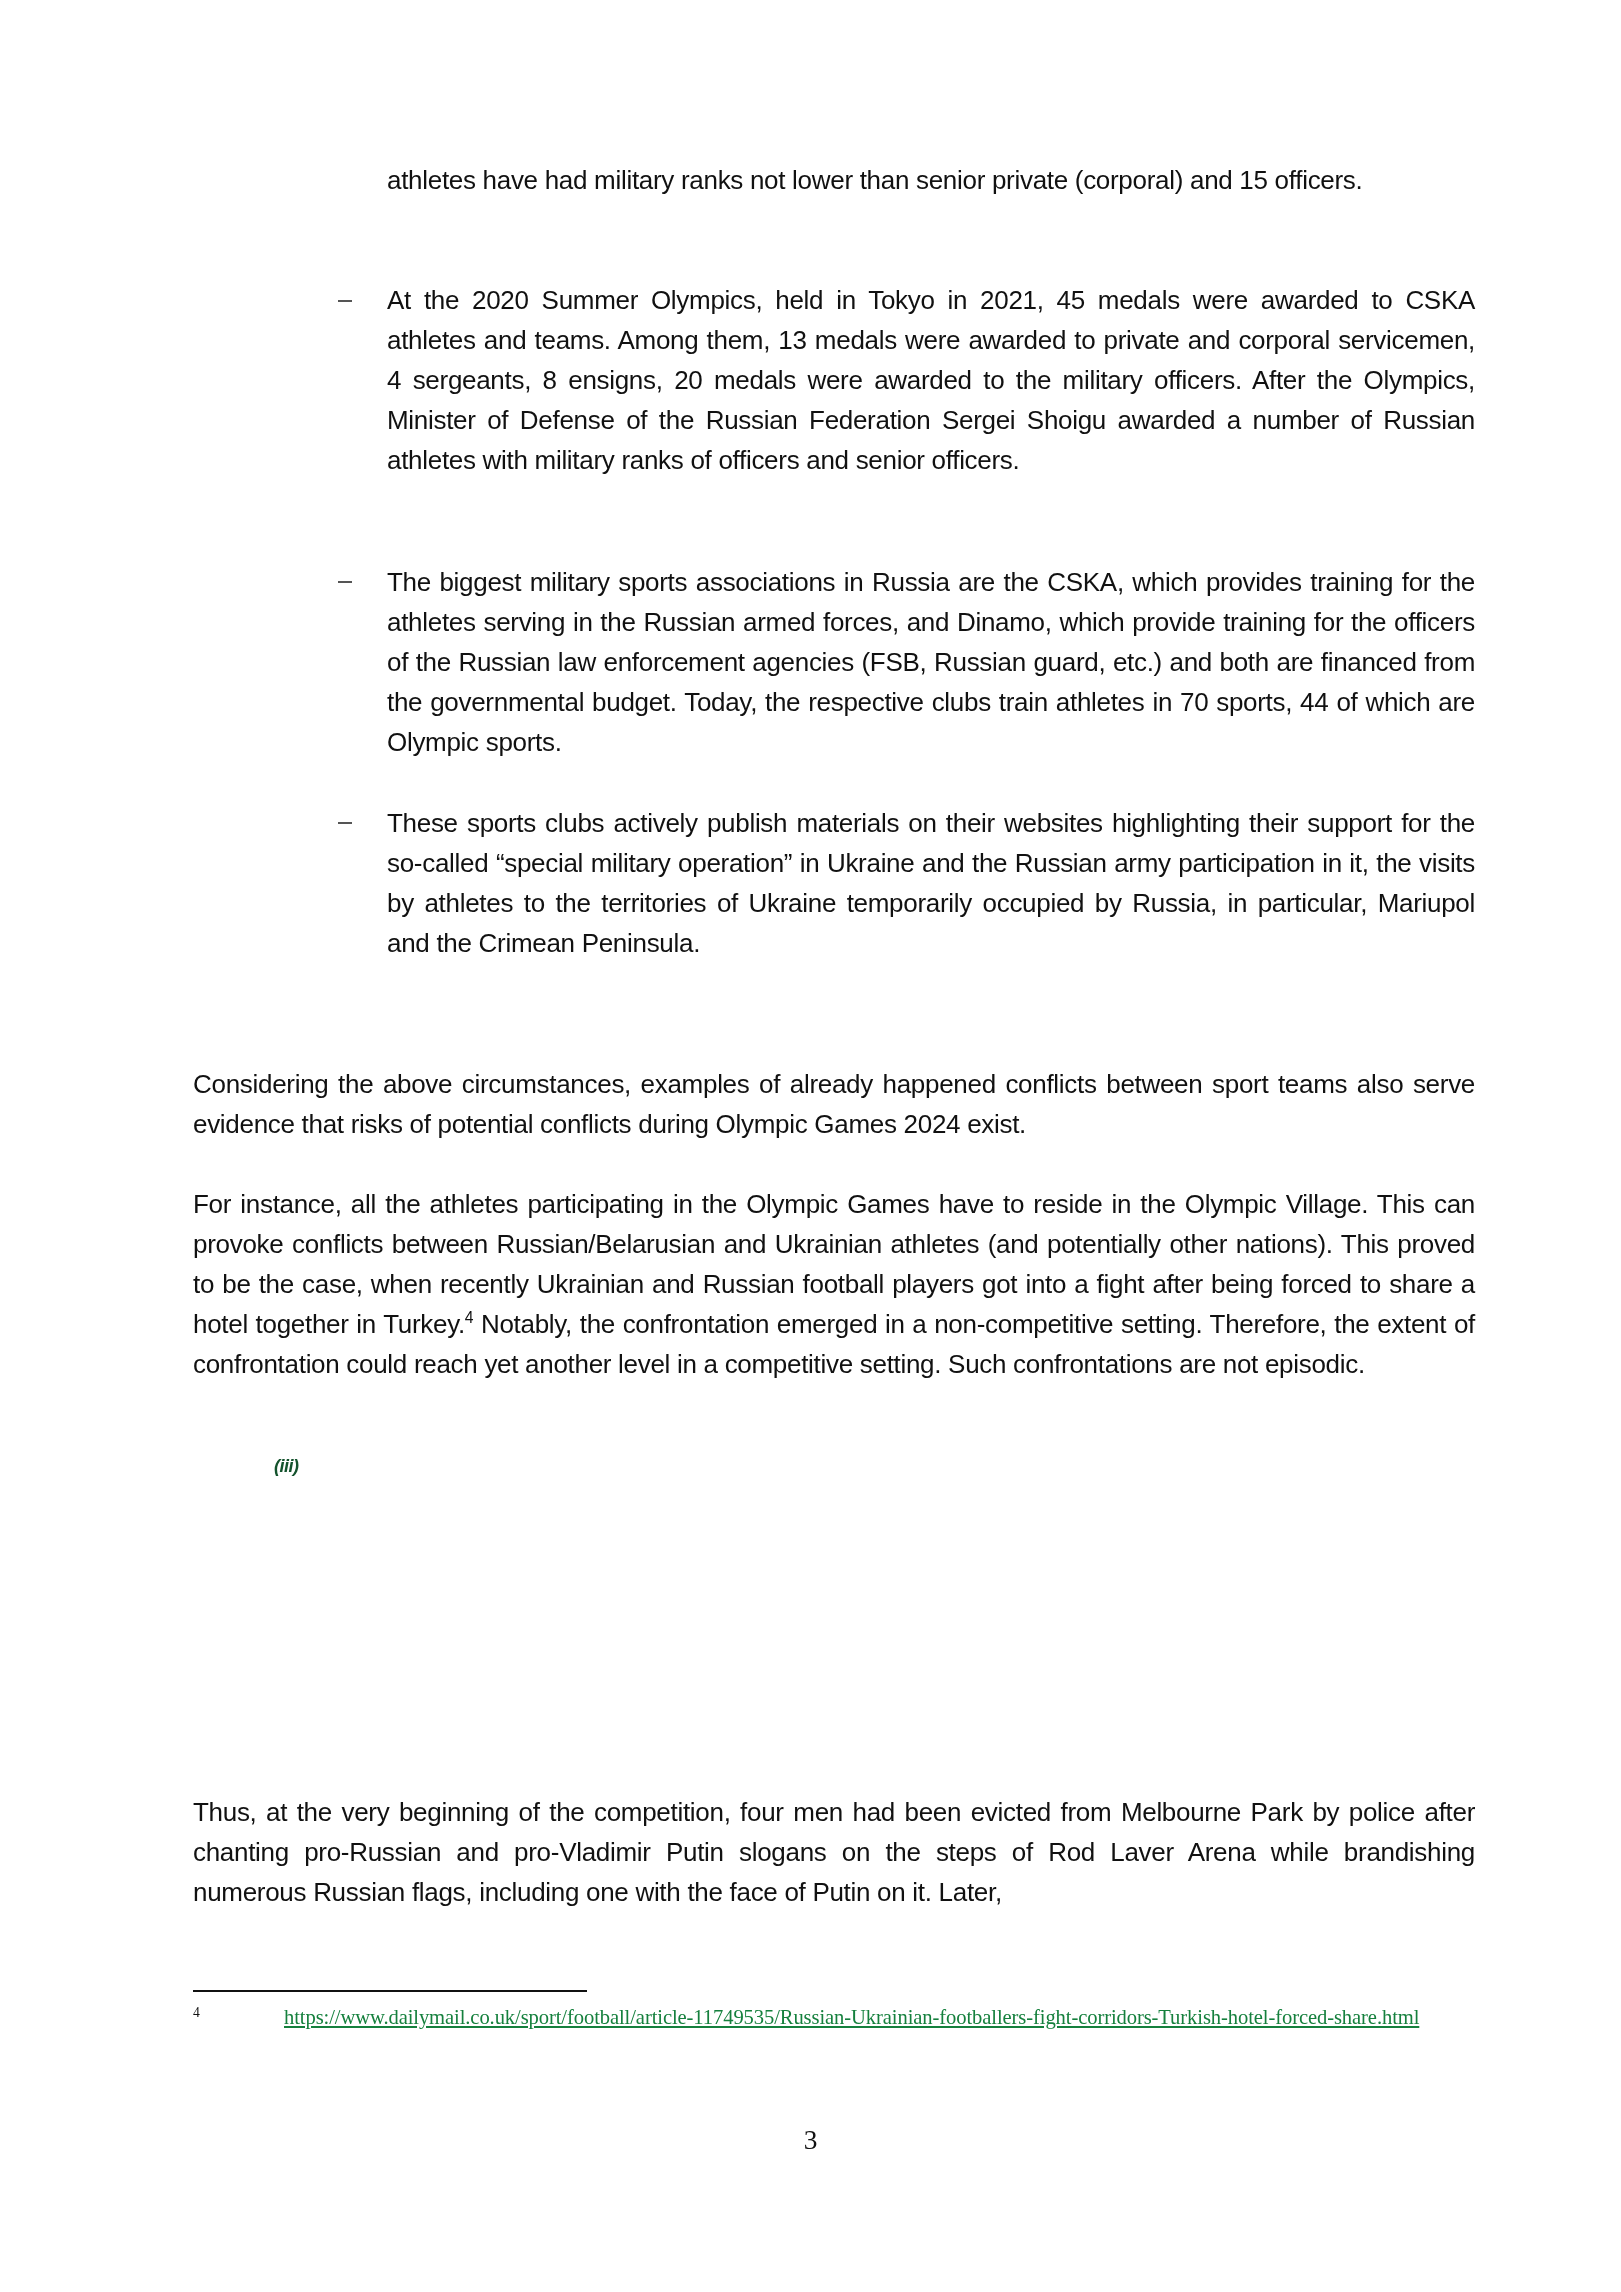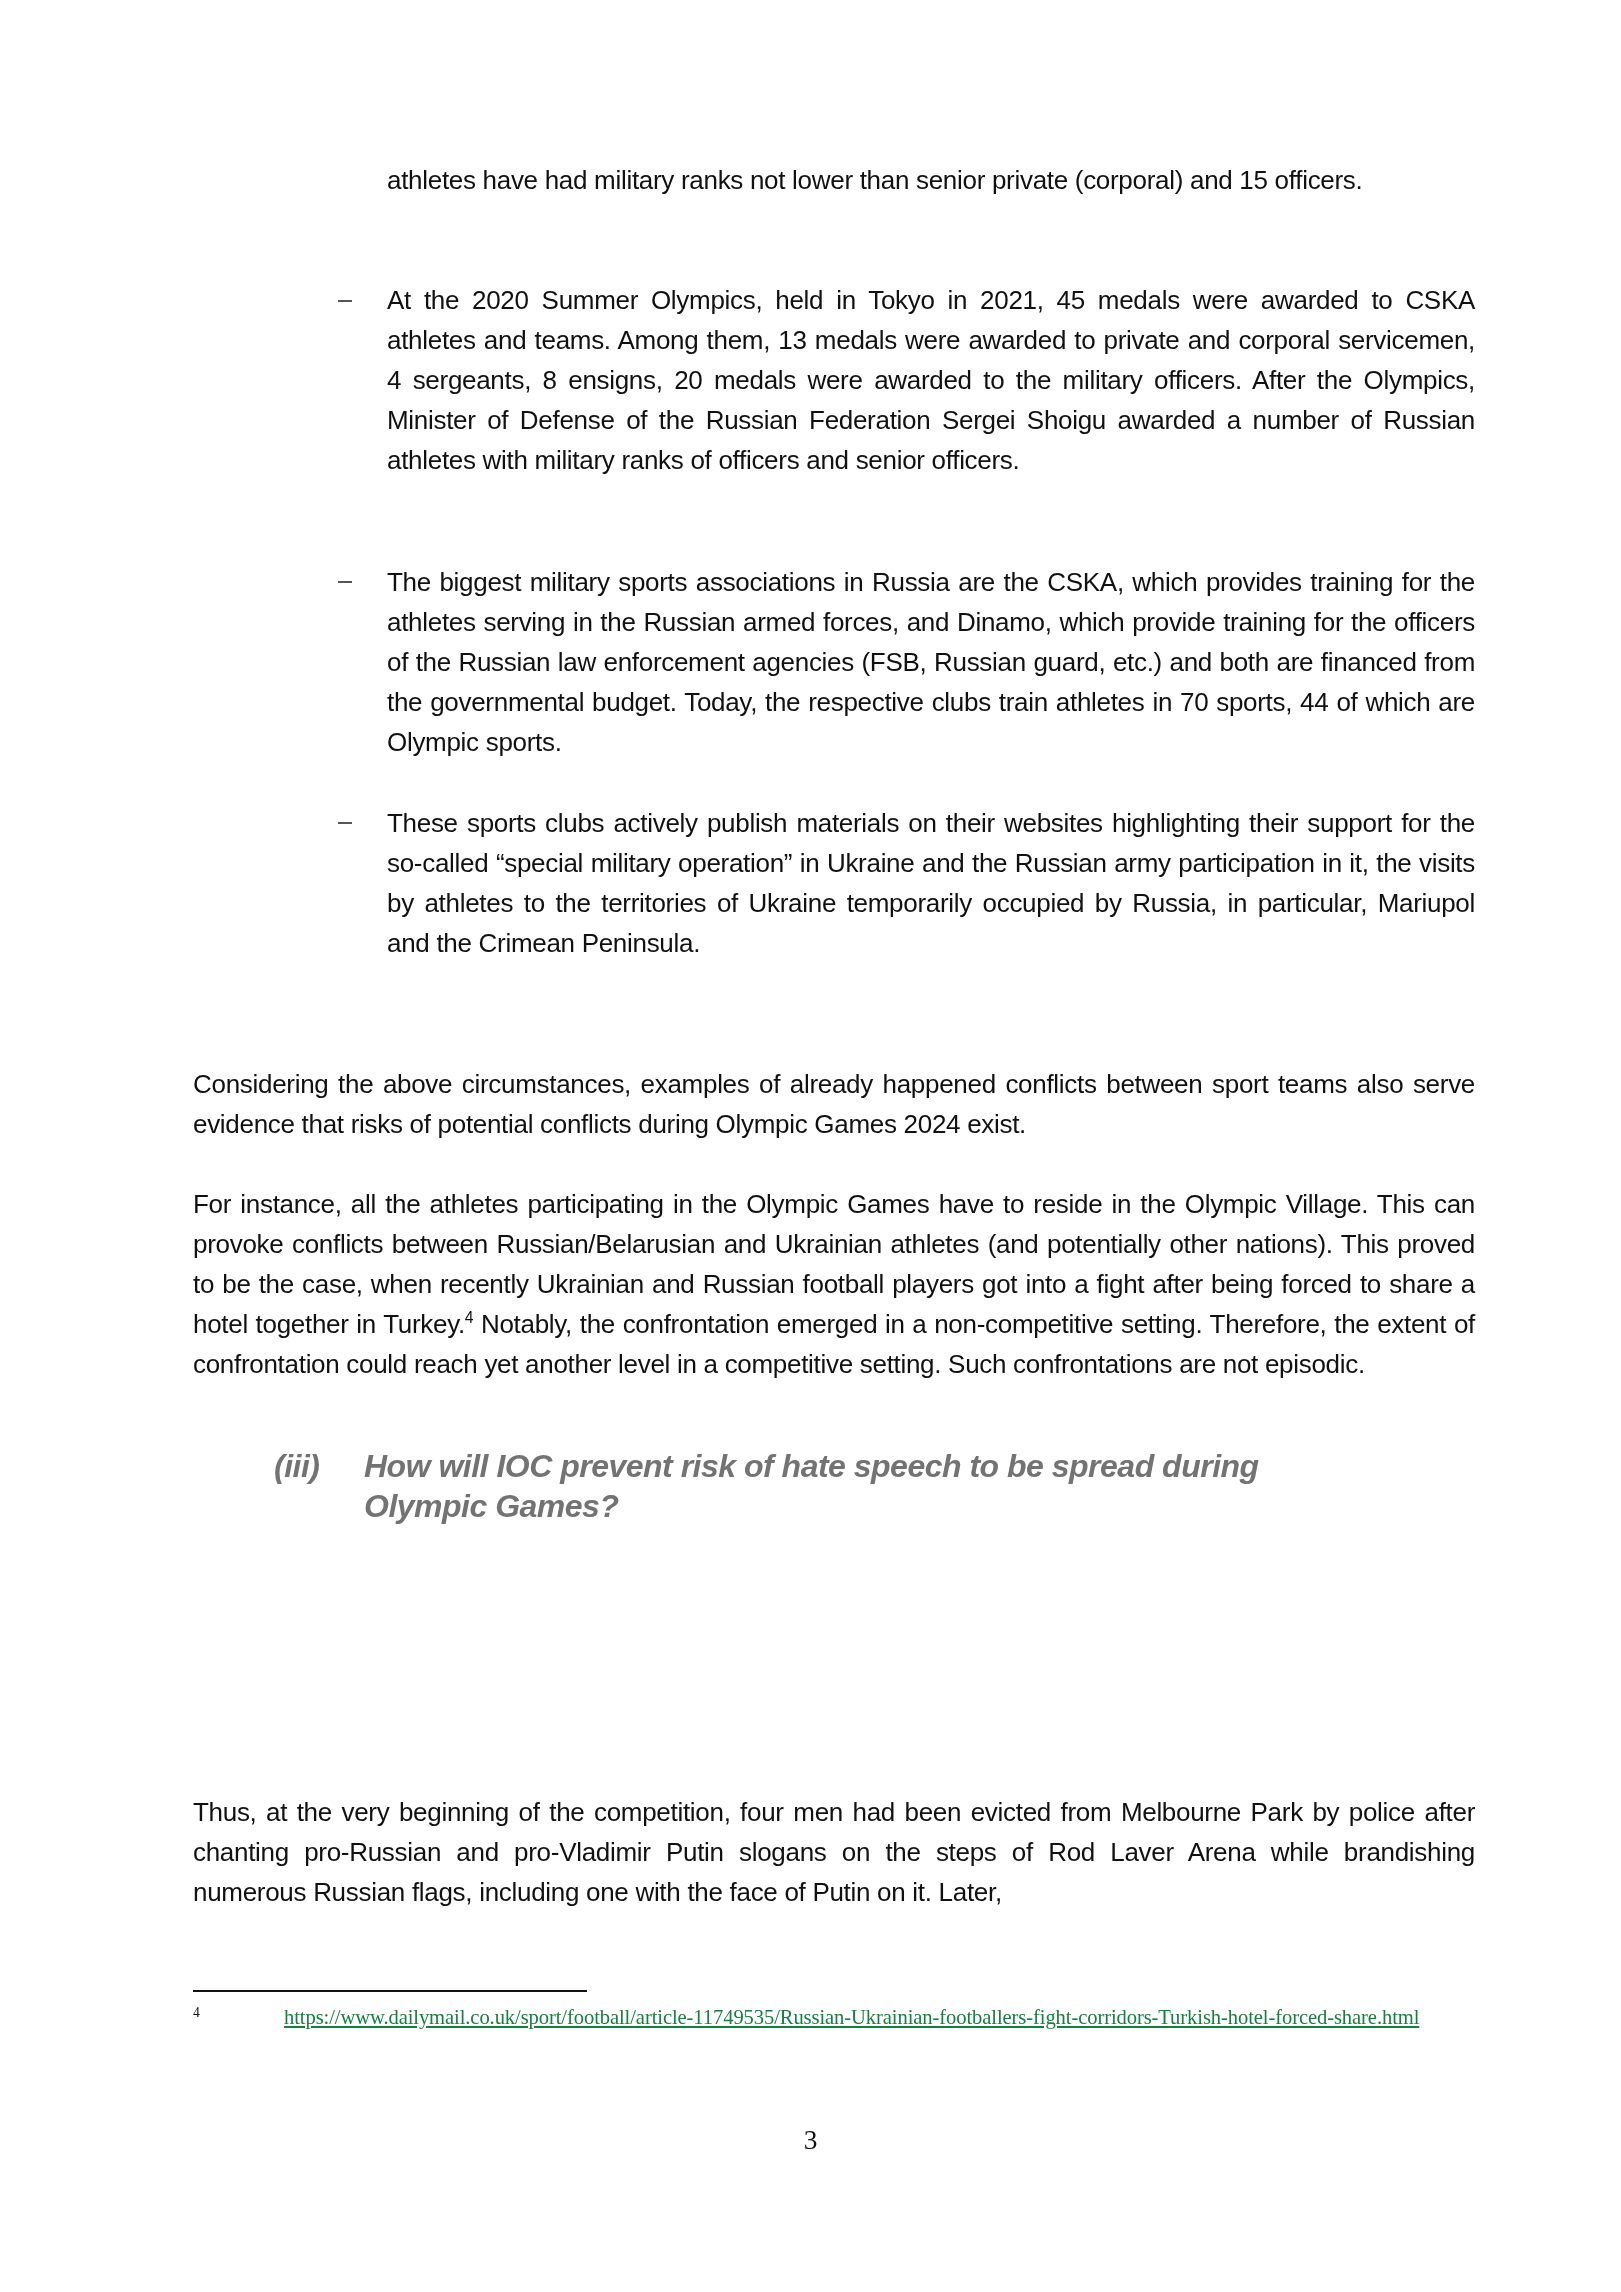--- a/index.html
+++ b/index.html
@@ -22,24 +22,24 @@
   .dash {
     position: absolute;
     left: 338px;
     width: 13.7px;
     height: 1.5px;
     background: #555555;
   }
   .heading {
     position: absolute;
     font-family: "Liberation Sans", sans-serif;
-    font-size: 32px;
+    font-size: 18px;
     font-weight: bold;
     font-style: italic;
-    color: #737373;
+    color: #14532d;
     line-height: 40px;
     letter-spacing: -0.5px;
   }
   .fn-rule { position: absolute; left: 193px; top: 1990px; width: 394px; height: 2px; background: #111111; }
   .footnote {
     position: absolute;
     left: 193px; top: 2001px; width: 1284px;
     font-family: "Liberation Serif", serif;
     font-size: 20.6px;
     line-height: 32px;
@@ -79,21 +79,20 @@
   <div class="dash" style="top:822px;"></div>
   <p class="txt block bullet-para" style="top:803px;">These sports clubs actively publish materials on their websites highlighting their support for the so-called “special military operation” in Ukraine and the Russian army participation in it, the visits by athletes to the territories of Ukraine temporarily occupied by Russia, in particular, Mariupol and the Crimean Peninsula.</p>
 
   <p class="txt block body-para" style="top:1044px;">Considering the above circumstances, examples of already happened conflicts between sport teams also serve evidence that risks of potential conflicts during Olympic Games 2024 exist.</p>
 
   <p class="txt block body-para" style="top:1164px;">
     <span>For instance, all the athletes participating in the Olympic Games have to reside in the Olympic Village. This can provoke conflicts between Russian/Belarusian and Ukrainian athletes (and potentially other nations). This proved to be the case, when recently Ukrainian and Russian football players got into a fight after being forced to share a hotel together in Turkey.</span><sup class="fnref">4</sup><span> Notably, the confrontation emerged in a non-competitive setting. Therefore, the extent of confrontation could reach yet another level in a competitive setting. Such confrontations are not episodic.</span>
   </p>
 
   <div class="heading" style="left:274px; top:1446px;">(iii)</div>
-  <div class="heading" style="left:364px; top:1446px;">How will IOC prevent risk of hate speech to be spread during Olympic Games?</div>
 
 
   <p class="txt block body-para" style="top:1772px;">Thus, at the very beginning of the competition, four men had been evicted from Melbourne Park by police after chanting pro-Russian and pro-Vladimir Putin slogans on the steps of Rod Laver Arena while brandishing numerous Russian flags, including one with the face of Putin on it. Later,</p>
 
   <div class="fn-rule"></div>
   <div class="footnote">
     <span class="fn-num">4</span>
     <a class="fn-link" style="color: #15803d;">https://www.dailymail.co.uk/sport/football/article-11749535/Russian-Ukrainian-footballers-fight-corridors-Turkish-hotel-forced-share.html</a>
   </div>
 

